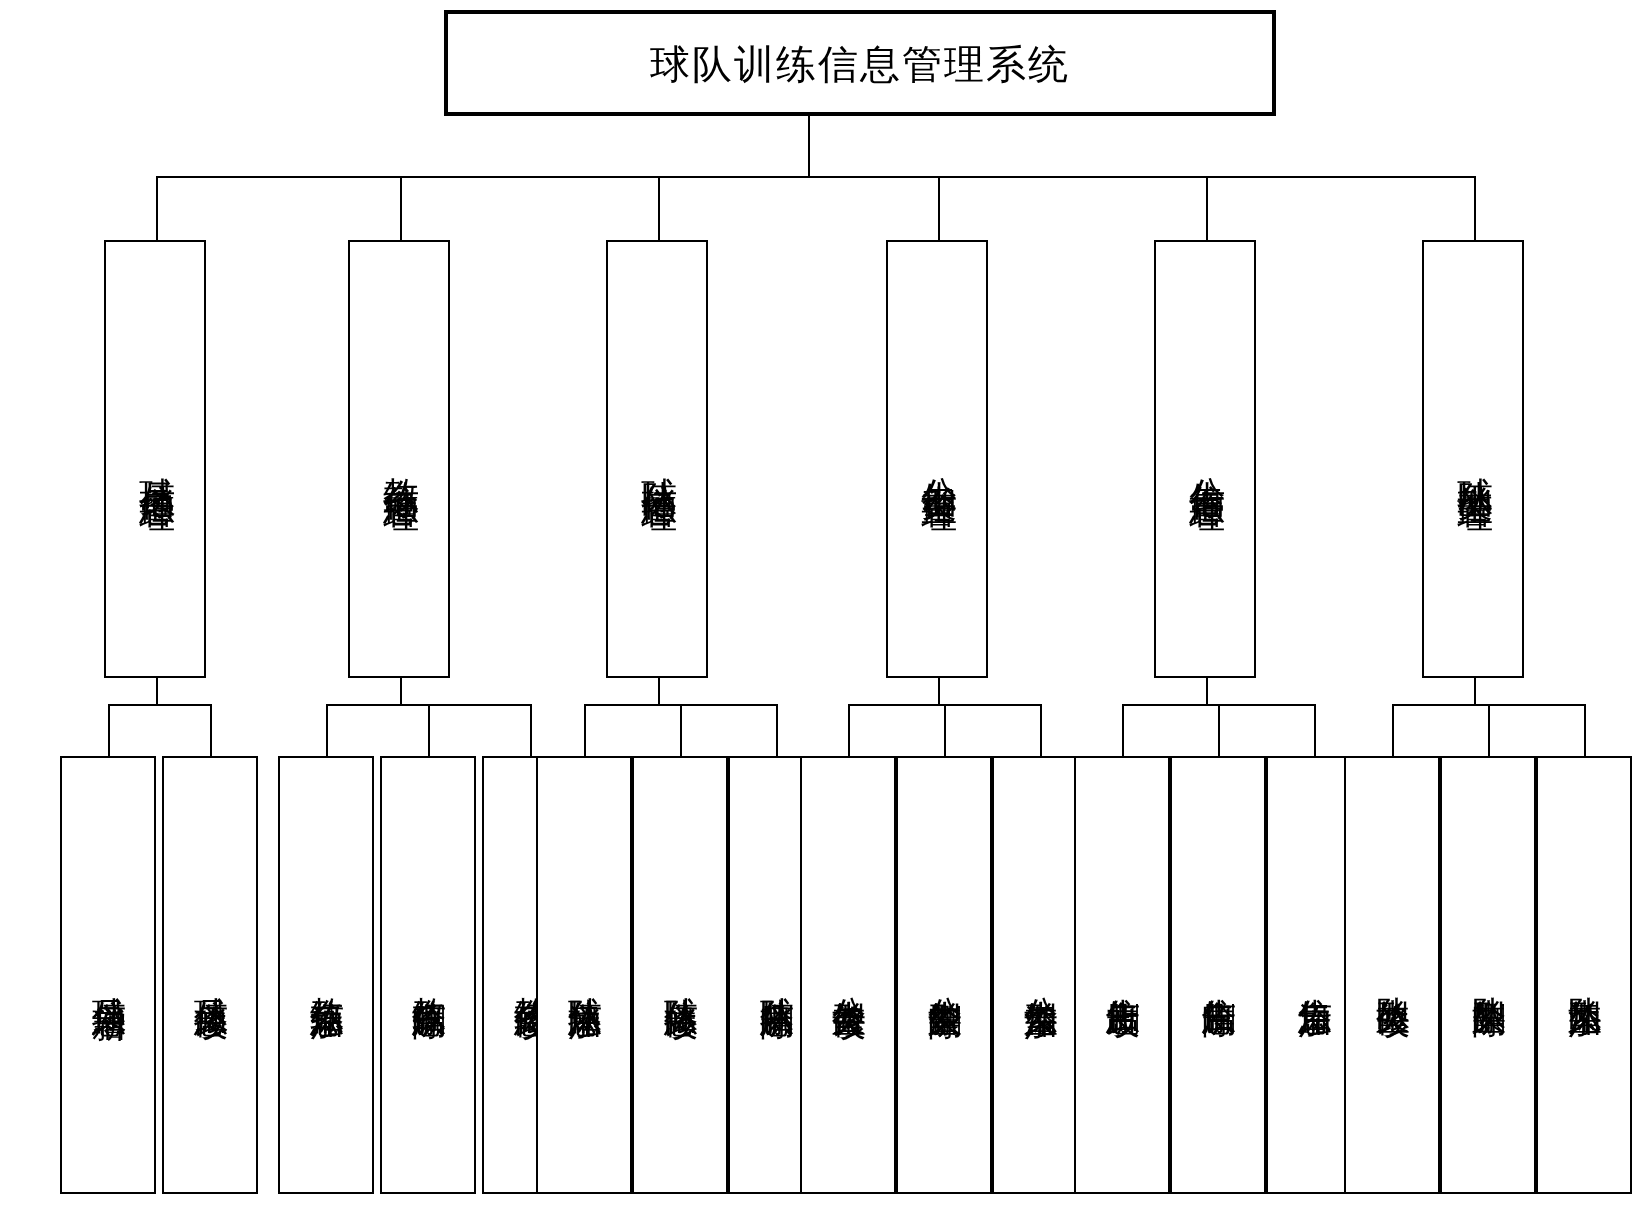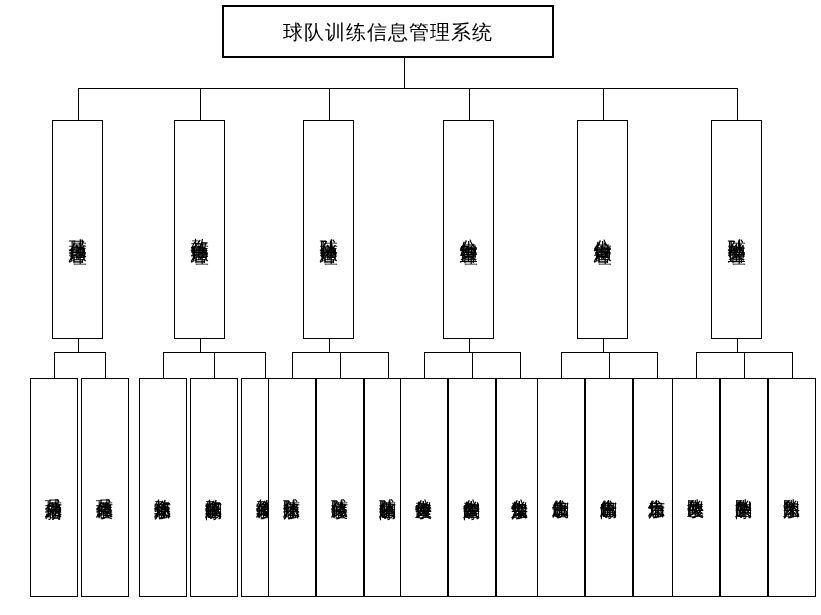--- a/index.html
+++ b/index.html
@@ -56,21 +56,21 @@
   .hline {
     position: absolute;
     height: 1px;
     background: #000000;
   }
 </style>
 </head>
 <body>
 
 <div id="canvas">
-    <div class="node root-node" style="left: 222px; top: 5px; width: 332px; height: 53px;">
+    <div class="node root-node" style="left: 222px; top: 5px; width: 416px; height: 53px;">
       <span class="node-label">球队训练信息管理系统</span>
     </div>
     <div class="vline" style="left: 404px; top: 58px; height: 30px;"></div>
     <div class="hline" style="left: 78px; top: 88px; width: 659px;"></div>
     <div class="vline" style="left: 78px; top: 88px; height: 32px;"></div>
     <div class="node vert-node" style="left: 52px; top: 120px; width: 51px; height: 219px;">
       <span class="node-label">球员信息管理</span>
     </div>
     <div class="vline" style="left: 78px; top: 339px; height: 13px;"></div>
     <div class="hline" style="left: 54px; top: 352px; width: 51px;"></div>

